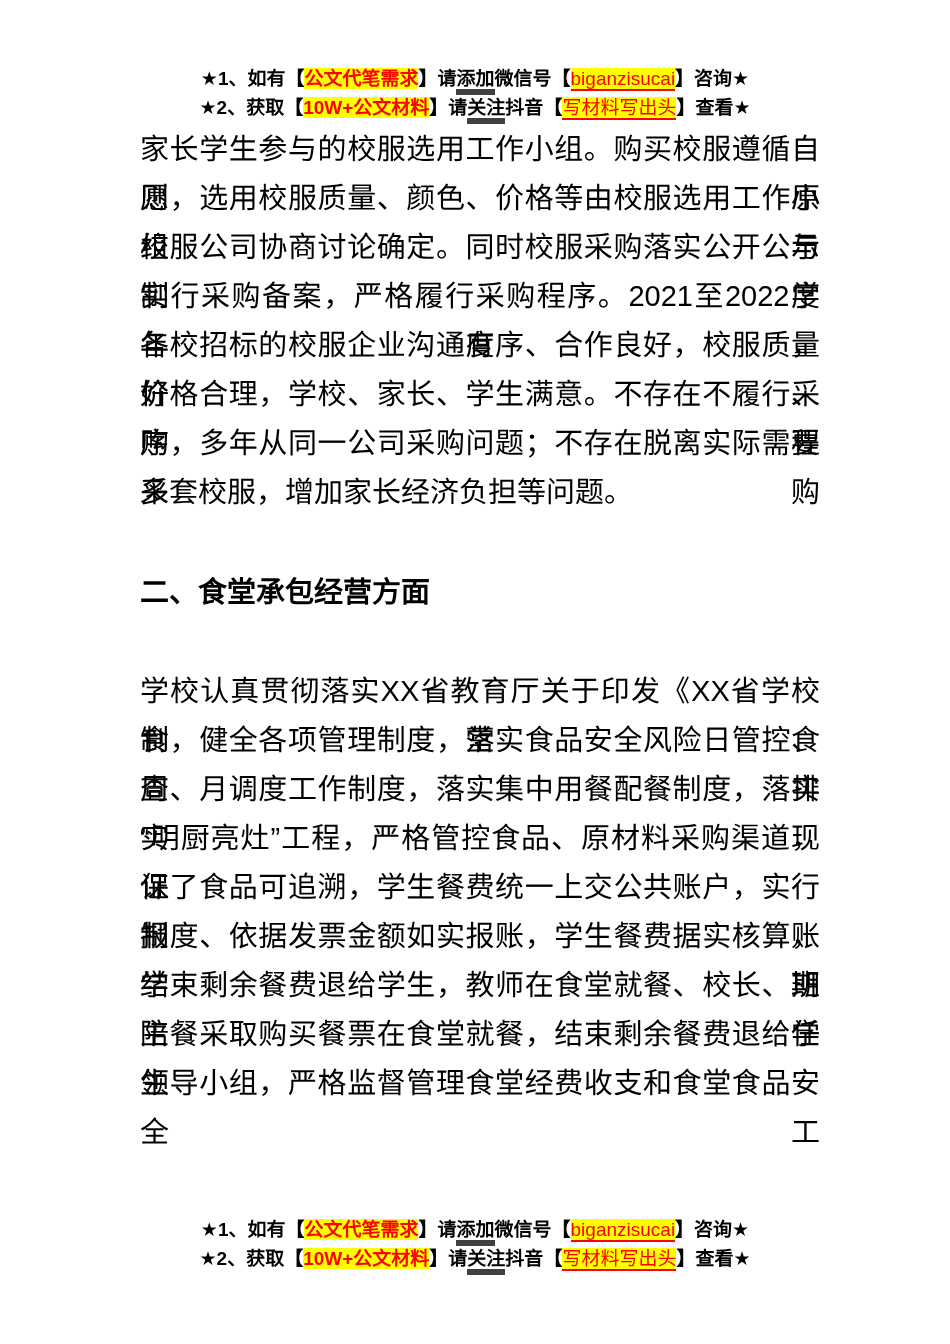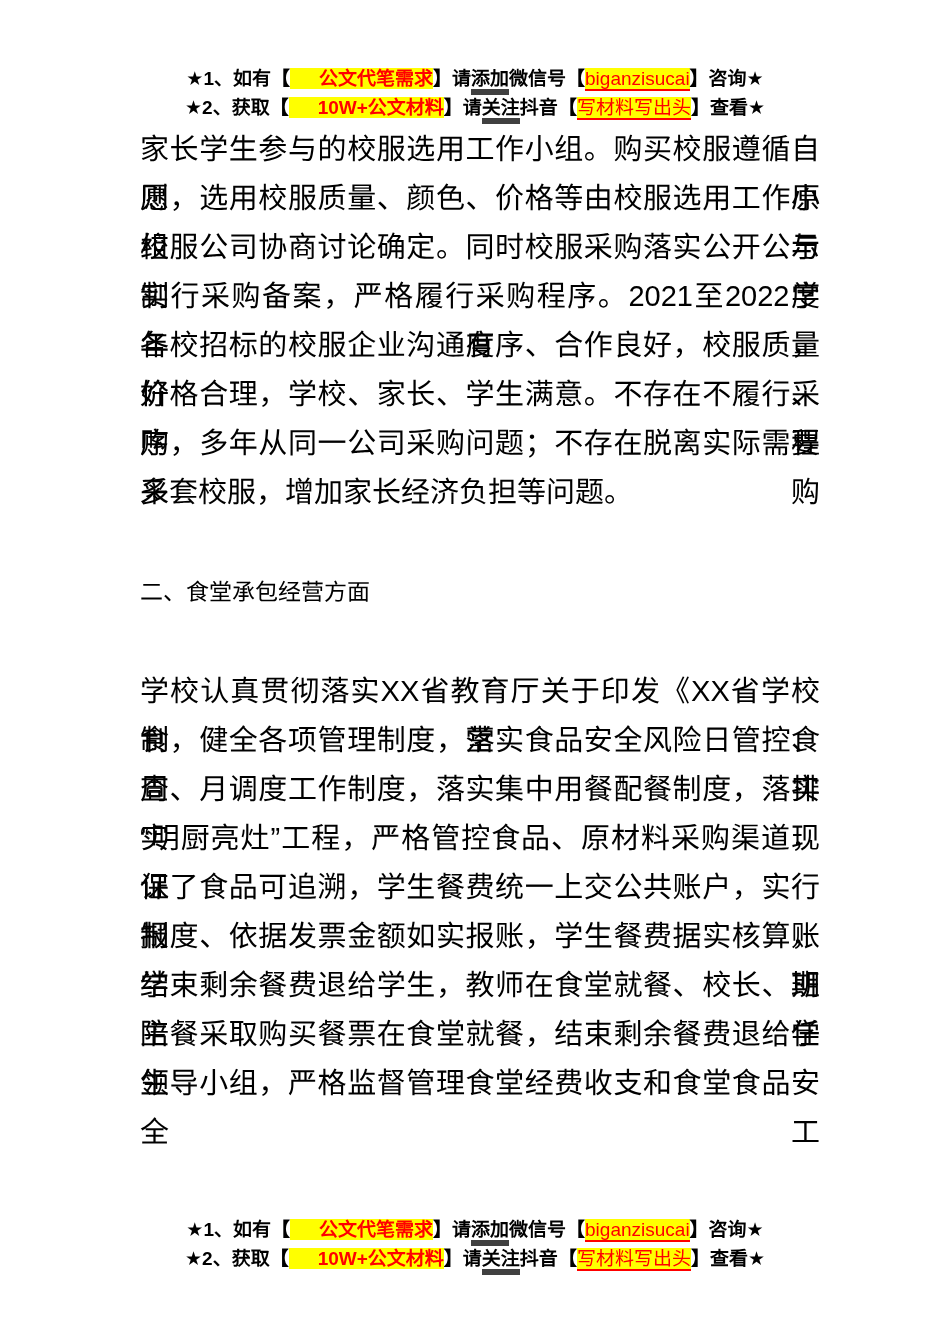--- a/index.html
+++ b/index.html
@@ -31,21 +31,20 @@
   .seg-bold { font-weight: bold; }
   .seg-bold-underline {
     font-weight: bold;
     border-bottom: 6px solid #404040;
   }
   .seg-regular { font-weight: bold; }
   .seg-highlight {
     font-weight: bold;
     color: var(--accent-red, #ff0000);
     background: var(--highlight-yellow, #ffff00);
-    padding-left: 29px;
   }
   .seg-highlight-underline {
     font-weight: normal;
     color: var(--accent-red, #ff0000);
     background: var(--highlight-yellow, #ffff00);
     border-bottom: 2px solid var(--accent-red, #ff0000);
   }
   
   .doc-body {
     position: absolute;
@@ -64,22 +63,22 @@
   .body-line.just {
     white-space: normal;
     text-align: justify;
     text-align-last: justify;
   }
   .section-heading {
     height: 49px;
     line-height: 49px;
     margin-top: 51px;
     margin-bottom: 50px;
-    font-size: 23px;
-    font-weight: normal;
+    font-size: 29px;
+    font-weight: bold;
   }
 </style>
 </head>
 <body>
 
 <div class="page">
 
   <div class="promo promo-top">
       <div class="promo-line"><span class="seg-bold">★1、如有【</span><span class="seg-highlight">公文代笔需求</span><span class="seg-bold">】请</span><span class="seg-bold-underline">添加</span><span class="seg-regular">微信号</span><span class="seg-bold">【</span><span class="seg-highlight-underline">biganzisucai</span><span class="seg-bold">】咨询★</span></div>
       <div class="promo-line"><span class="seg-bold">★2、获取【</span><span class="seg-highlight">10W+公文材料</span><span class="seg-bold">】请</span><span class="seg-bold-underline">关注</span><span class="seg-regular">抖音</span><span class="seg-bold">【</span><span class="seg-highlight-underline">写材料写出头</span><span class="seg-bold">】查看★</span></div>

